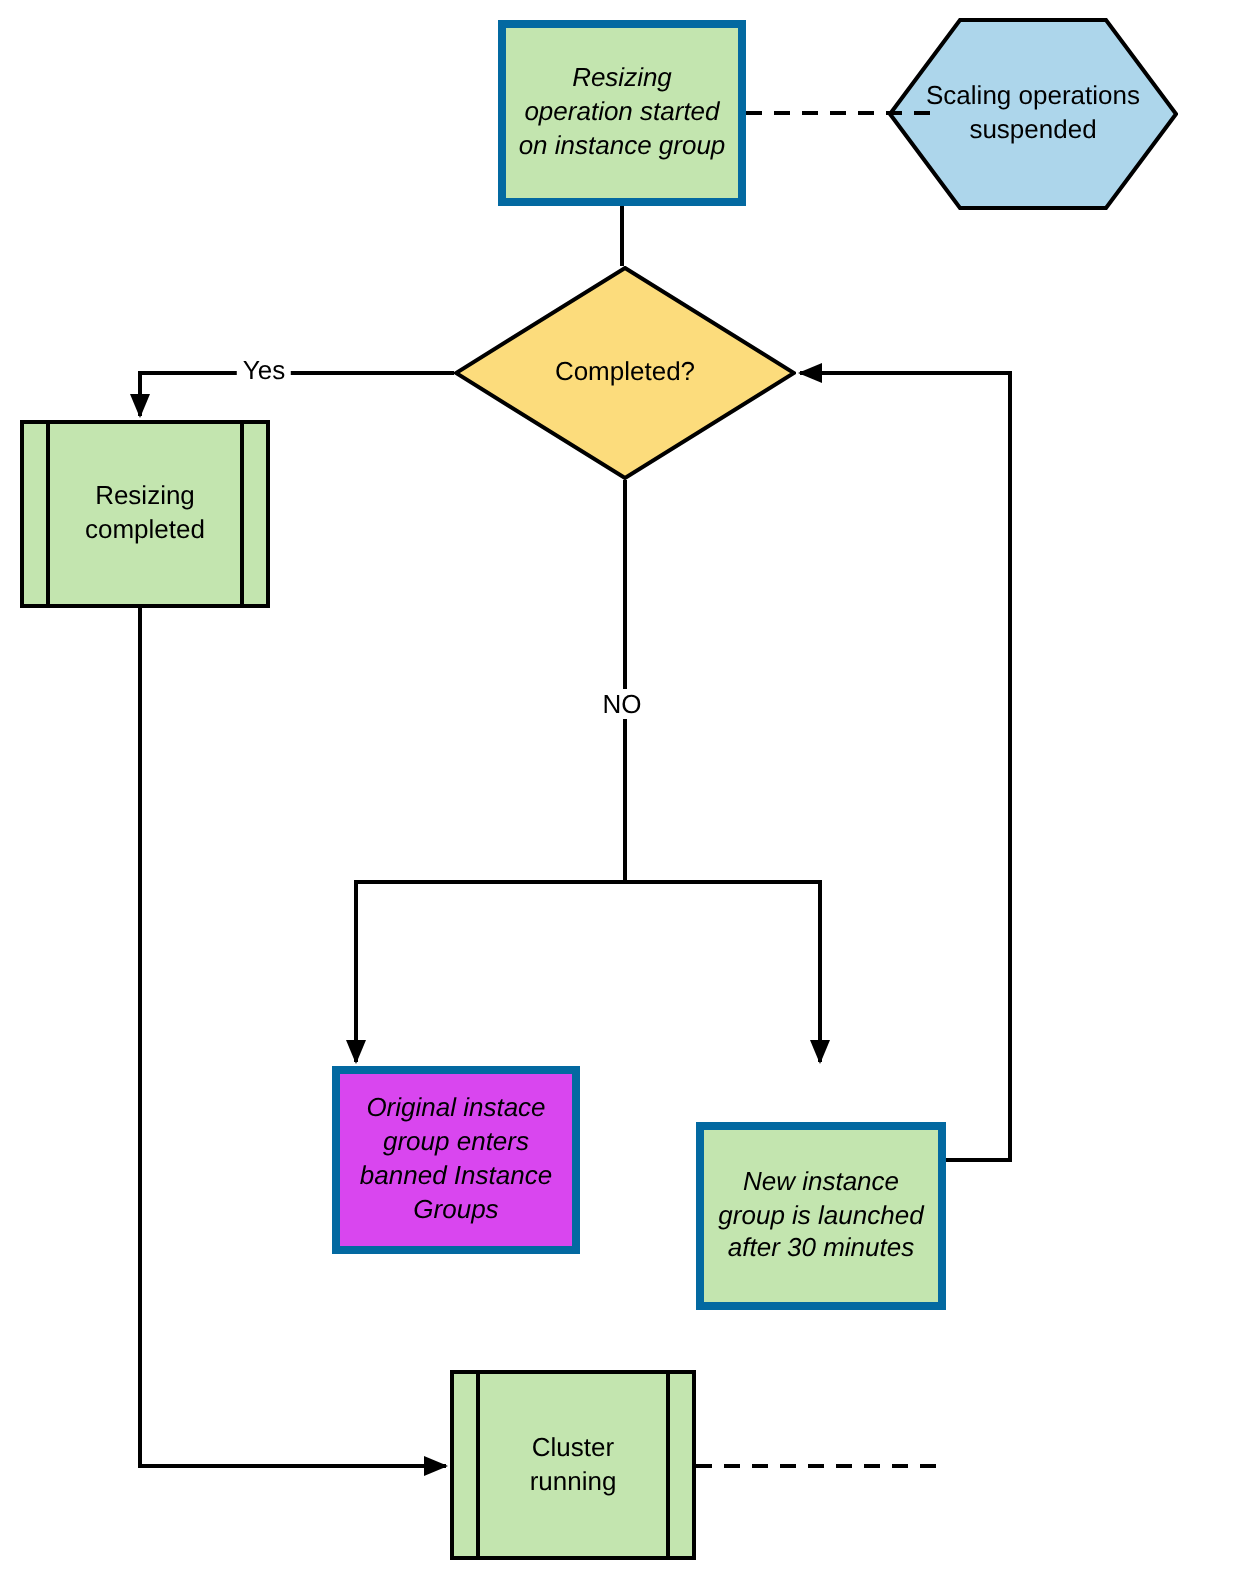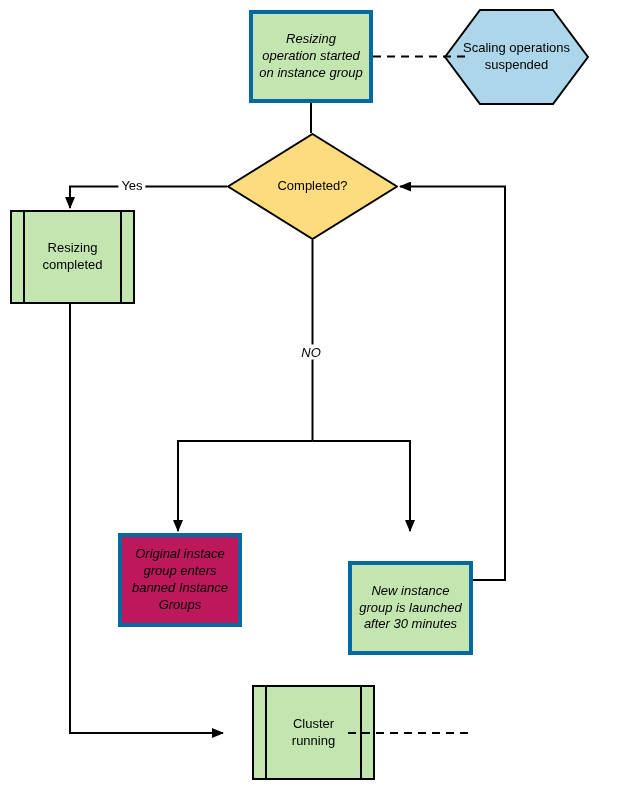--- a/index.html
+++ b/index.html
@@ -12,21 +12,21 @@
   }
   .node{
     position:absolute;
     display:flex;align-items:center;justify-content:center;
     text-align:center;
     font-size:13px;line-height:1.3;color:#000;
     box-sizing:border-box;
   }
   .rect{border:4px solid #0369a1;font-style:italic;}
   .fill-green{background:#c3e5af;}
-  .fill-pink{background:#be185d;}
+  .fill-pink{background:#d946ef;margin-left:48px;}
   .predefined{border:2px solid #000;background:#c3e5af;}
   .predefined::before,.predefined::after{
     content:"";position:absolute;top:0;bottom:0;width:2px;background:#000;
   }
   .predefined::before{left:11px;}
   .predefined::after{right:11px;}
   .predefined .node-label{padding:0 16px;}
   .shape-svg{position:absolute;left:0;top:0;width:100%;height:100%;}
   .hex-shape polygon{fill:#add6eb;stroke:#000;stroke-width:2;}
   .diamond-shape polygon{fill:#fcdc7c;stroke:#000;stroke-width:2;}
@@ -55,21 +55,21 @@
     <path class="edge" d="M227 186.5 L70 186.5 L70 208" marker-end="url(#arrow)"></path>
     <path class="edge" d="M312.5 240 L312.5 441"></path>
     <path class="edge" d="M312.5 441 L178 441 L178 531" marker-end="url(#arrow)"></path>
     <path class="edge" d="M312.5 441 L410 441 L410 531" marker-end="url(#arrow)"></path>
     <path class="edge" d="M473 580 L505 580 L505 186.5 L400 186.5" marker-end="url(#arrow)"></path>
     <path class="edge" d="M70 304 L70 733 L223 733" marker-end="url(#arrow)"></path>
     <path class="edge edge-dashed" d="M348 733 L469 733"></path>
   </svg>
 
   <div class="edge-label" style="left:132px;top:185px;">Yes</div>
-  <div class="edge-label" style="left:311px;top:352px;font-style:italic;">NO</div>
+  <div class="edge-label" style="left:311px;top:352px;">NO</div>
 
   <div class="node rect fill-green" style="left:249px;top:10px;width:124px;height:93px;">
     <div class="node-label">Resizing operation started on instance group</div>
   </div>
 
   <div class="node" style="left:444px;top:9px;width:145px;height:96px;">
     <svg class="shape-svg hex-shape" viewBox="0 0 145 96" preserveAspectRatio="none">
       <polygon points="1,48 36,1 109,1 144,48 109,95 36,95"></polygon>
     </svg>
     <div class="node-label">Scaling operations suspended</div>
@@ -87,18 +87,18 @@
   </div>
 
   <div class="node rect fill-pink" style="left:118px;top:533px;width:124px;height:94px;">
     <div class="node-label">Original instace group enters banned Instance Groups</div>
   </div>
 
   <div class="node rect fill-green" style="left:348px;top:561px;width:125px;height:94px;">
     <div class="node-label">New instance group is launched after 30 minutes</div>
   </div>
 
-  <div class="node predefined" style="left:225px;top:685px;width:123px;height:95px;margin-left:27px;">
+  <div class="node predefined" style="left:225px;top:685px;width:123px;height:95px;">
     <div class="node-label">Cluster running</div>
   </div>
 
 
 </div>
 
 </body></html>

